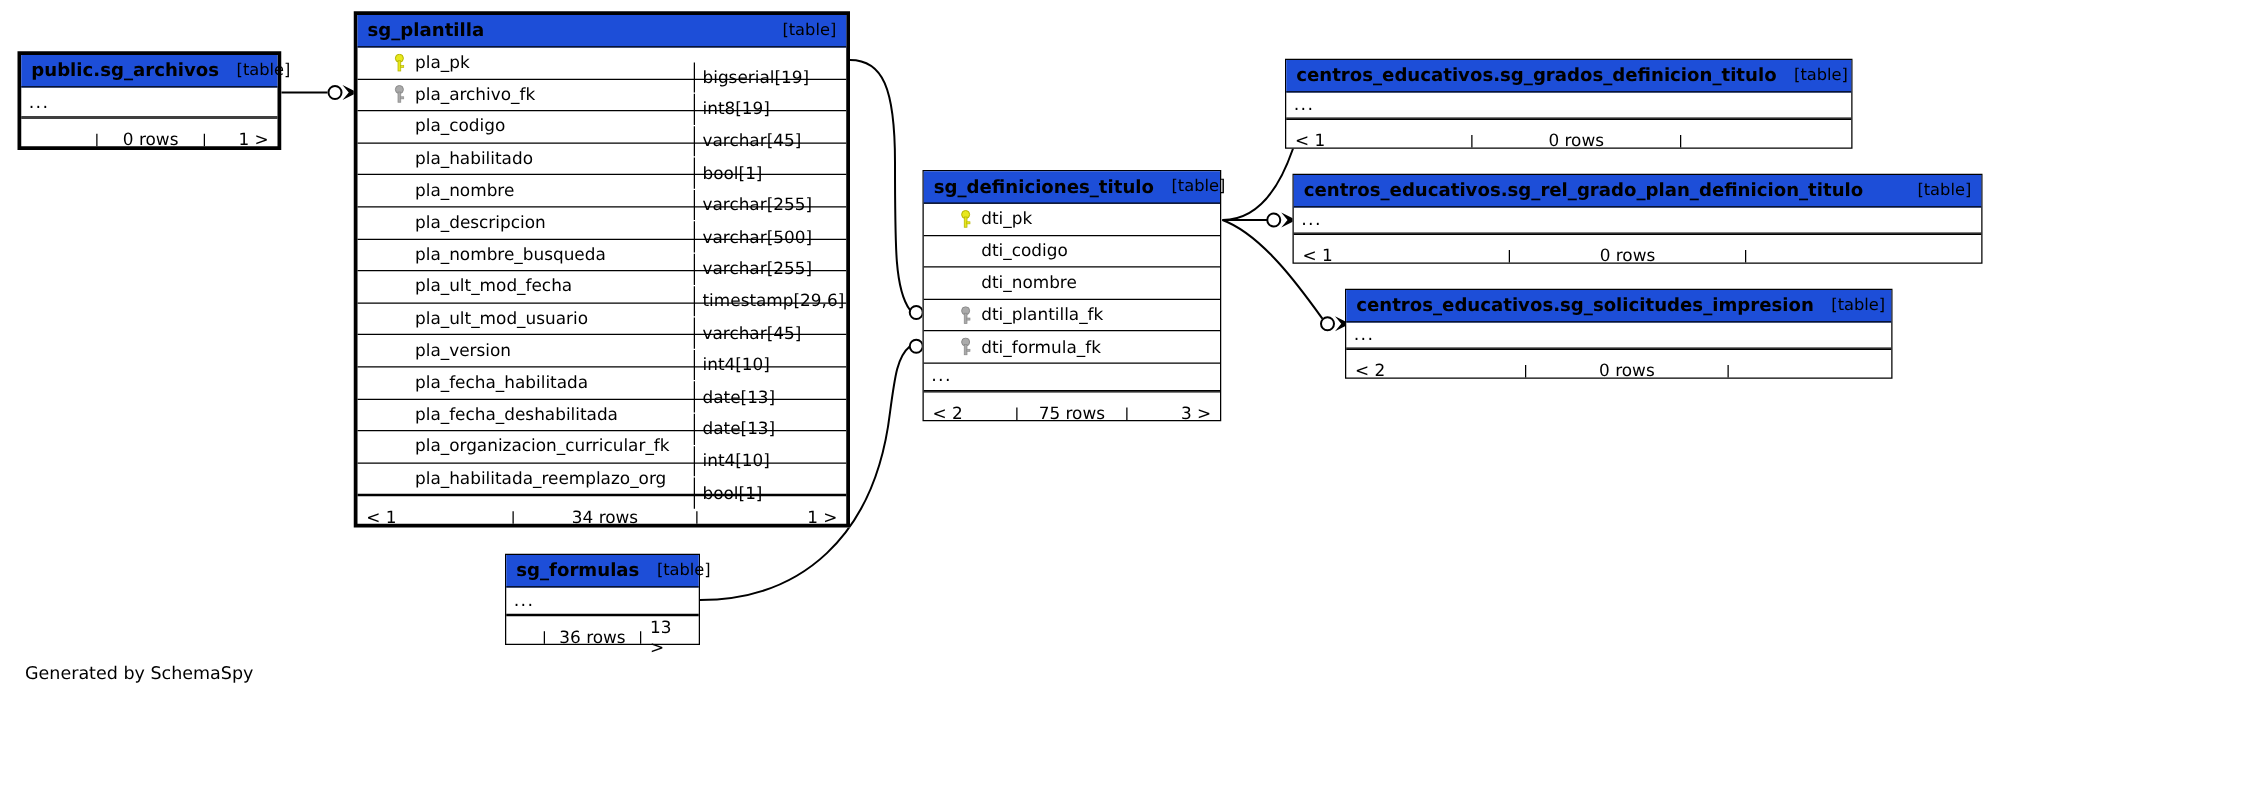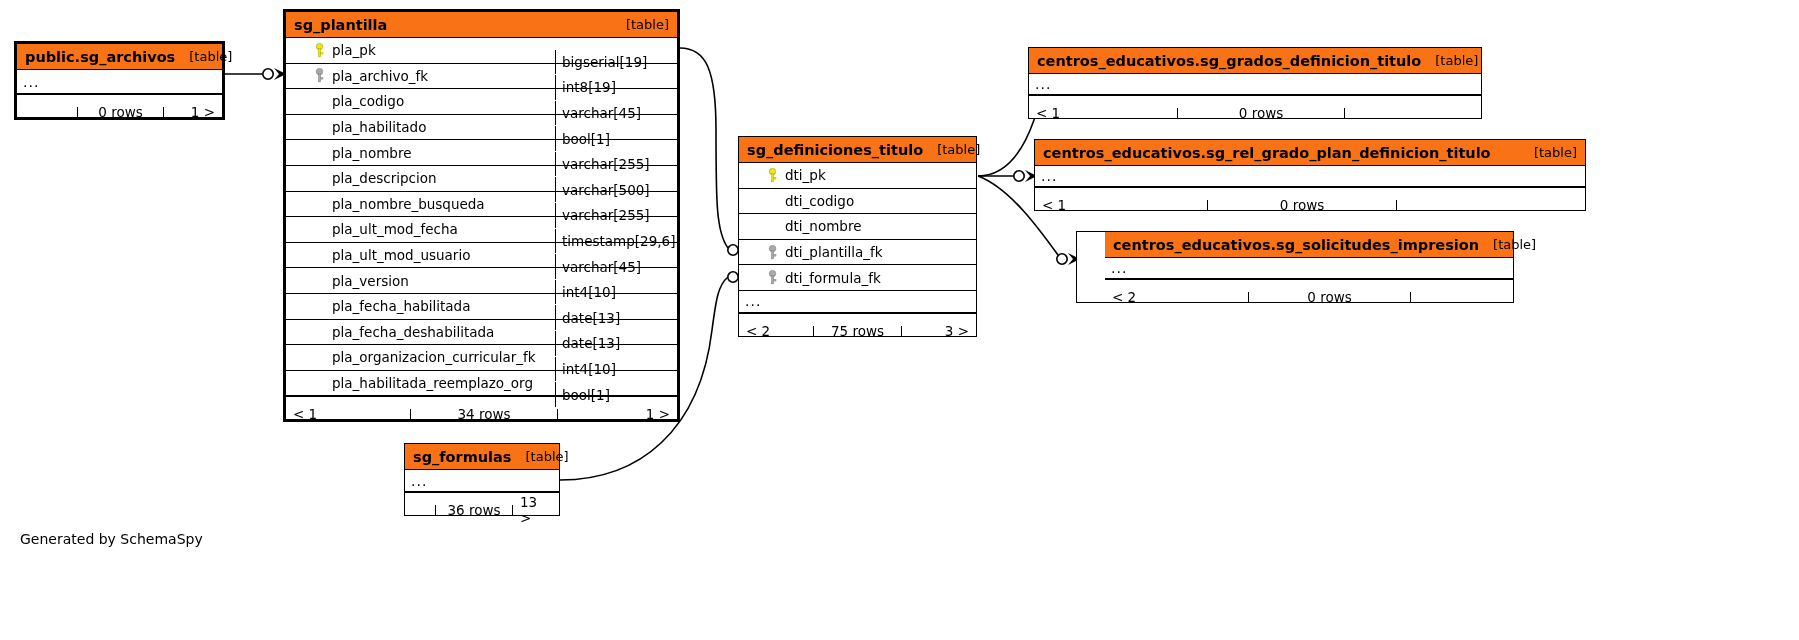--- a/index.html
+++ b/index.html
@@ -9,21 +9,21 @@
     -webkit-font-smoothing:antialiased;
   }
   #canvas{position:absolute;inset:0;}
   svg.edges{position:absolute;left:0;top:0;width:1799px;height:640px;pointer-events:none;}
 
   .tbl{position:absolute;background:#fff;box-sizing:border-box;}
   .tbl.thick{border:3px solid #000;}
   .tbl.thin{border:1.5px solid #000;}
 
   .thead{
-    background:#f97316;border-bottom:1.5px solid #000;
+    background:#1d4ed8;border-bottom:1.5px solid #000;
     display:flex;align-items:center;justify-content:space-between;
     padding:3px 8px;box-sizing:border-box;height:26px;
   }
   .thead .tname{font-weight:bold;font-size:14.5px;color:#000;white-space:nowrap;}
   .thead .ttag{font-size:13px;color:#000;margin-left:14px;white-space:nowrap;}
 
   .row{
     display:flex;align-items:center;height:25.6px;box-sizing:border-box;
     border-bottom:1.5px solid #000;
   }
@@ -335,21 +335,21 @@
     <div class="row" style="height:21px;">
       <span class="ellipsis">...</span>
     </div>
     <div class="foot">
       <div class="fl" style="width:172px;">&lt; 1</div>
       <div class="fc" style="width:190px;">0 rows</div>
       <div class="fr" style="flex:1;"></div>
     </div>
   </div>
 
-  <div class="tbl thin" style="left:1076px;top:231px;width:438px;padding-left:28px;">
+  <div class="tbl thin" style="left:1076px;top:231px;width:438px;">
     <div class="thead">
       <span class="tname">centros_educativos.sg_solicitudes_impresion</span>
       <span class="ttag">[table]</span>
     </div>
     <div class="row" style="height:21px;">
       <span class="ellipsis">...</span>
     </div>
     <div class="foot">
       <div class="fl" style="width:143px;">&lt; 2</div>
       <div class="fc" style="width:163px;">0 rows</div>

